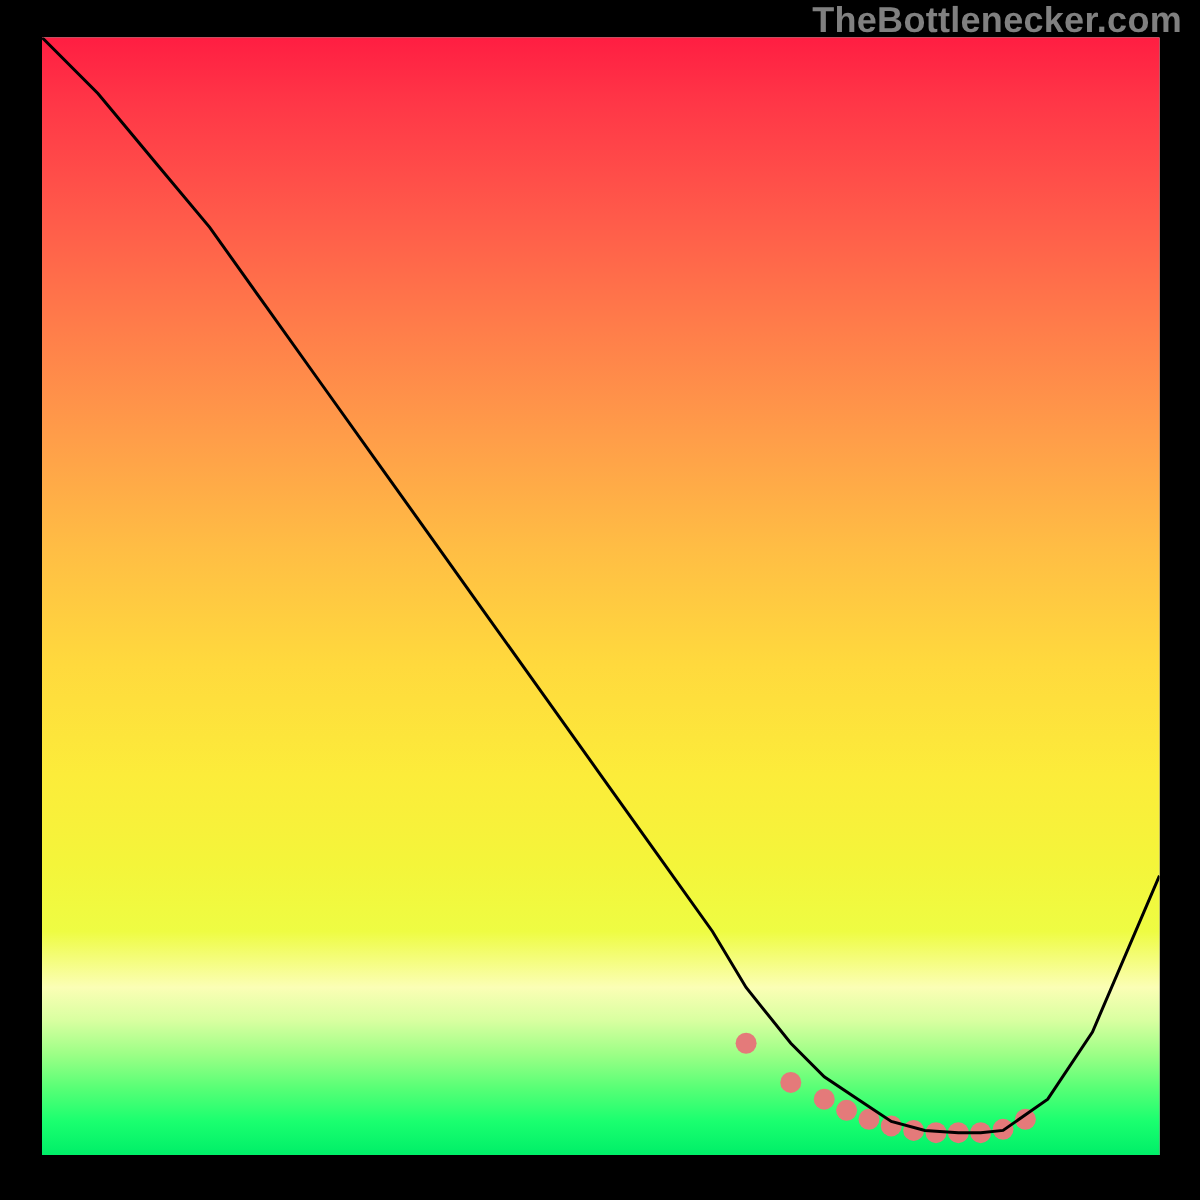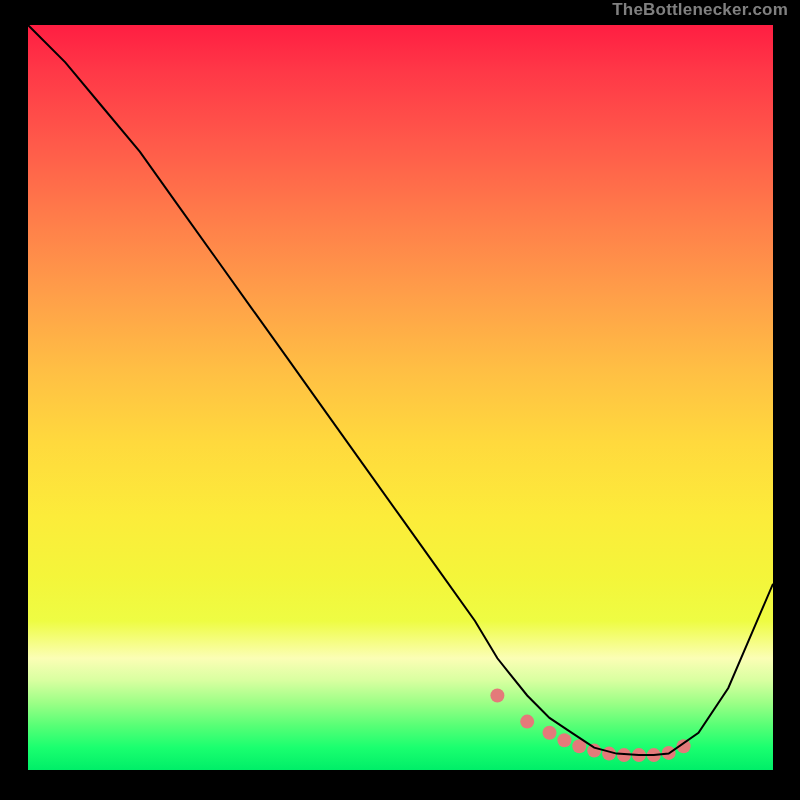--- a/index.html
+++ b/index.html
@@ -15,21 +15,21 @@
     position: relative;
     width: 800px;
     height: 800px;
     background: #000;
   }
   .attribution {
     position: absolute;
     top: 0;
     right: 12px;
     color: #808080;
-    font-size: 17px;
+    font-size: 24px;
     font-weight: bold;
     letter-spacing: 0.2px;
     z-index: 5;
   }
   .plot-area {
     position: absolute;
     left: 28px;
     top: 25px;
     width: 745px;
     height: 745px;

